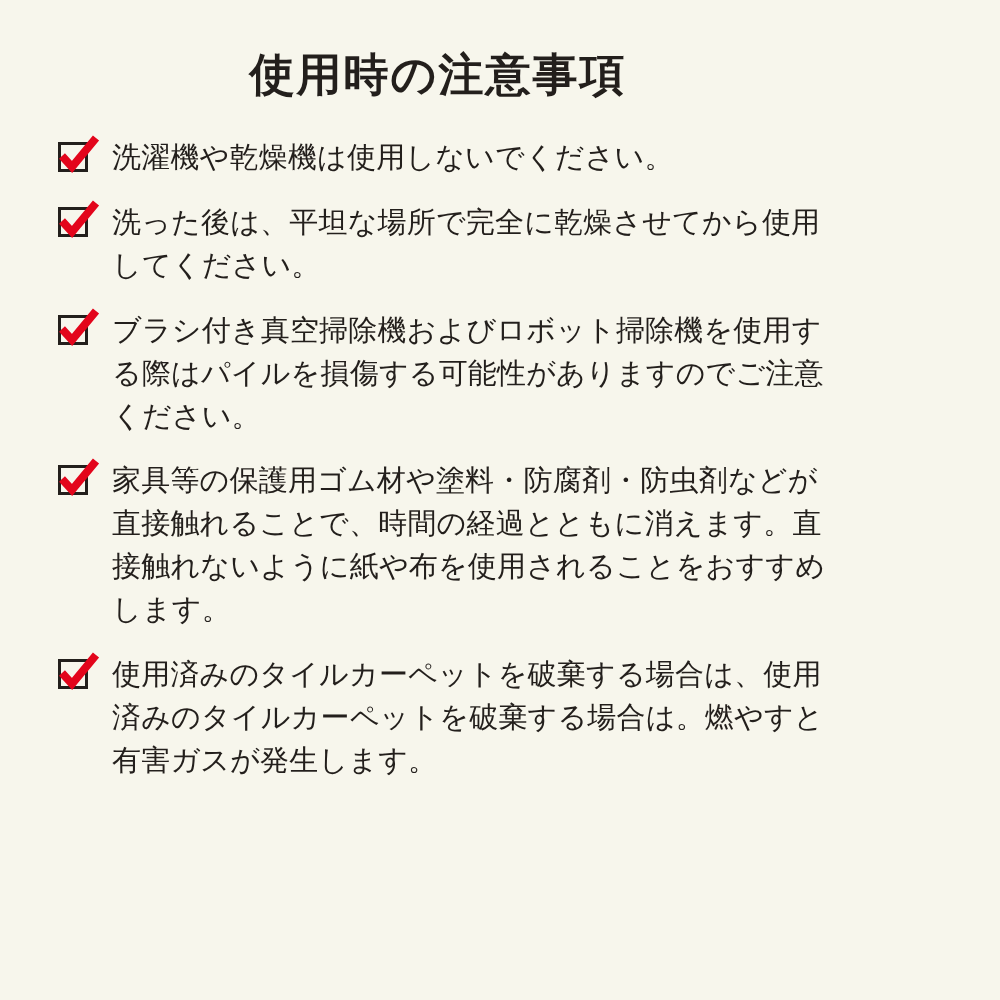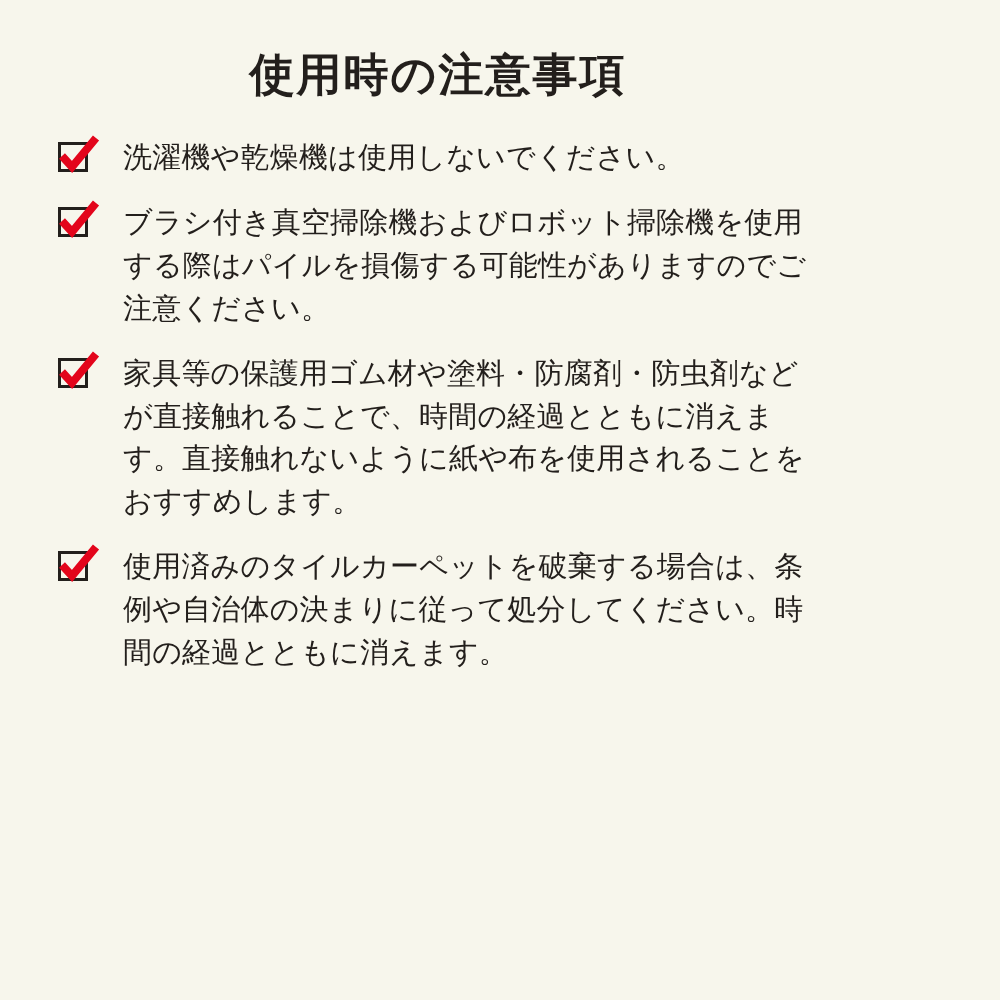--- a/index.html
+++ b/index.html
@@ -33,21 +33,21 @@
   }
   .list {
     display: flex;
     flex-direction: column;
     gap: 22px;
     padding-left: 10px;
   }
   .item {
     display: flex;
     align-items: flex-start;
-    gap: 31px;
+    gap: 20px;
   }
   .checkbox {
     flex: 0 0 auto;
     width: 34px;
     height: 34px;
     margin-top: 6px;
     position: relative;
   }
   .checkbox .box {
     position: absolute;
@@ -87,20 +87,29 @@
     <div class="item">
       <span class="checkbox">
         <span class="box"></span>
         <svg viewBox="0 0 44 44" aria-hidden="true">
           <path d="M6 22 L16 33 L40 4" fill="none" stroke="#e3051b" stroke-width="8" stroke-linecap="butt" stroke-linejoin="miter"></path>
         </svg>
       </span>
       <span class="item-text">洗濯機や乾燥機は使用しないでください。</span>
     </div>
 
+    <div class="item">
+      <span class="checkbox">
+        <span class="box"></span>
+        <svg viewBox="0 0 44 44" aria-hidden="true">
+          <path d="M6 22 L16 33 L40 4" fill="none" stroke="#e3051b" stroke-width="8" stroke-linecap="butt" stroke-linejoin="miter"></path>
+        </svg>
+      </span>
+      <span class="item-text">洗った後は、平坦な場所で完全に乾燥させてから使用してください。</span>
+    </div>
 
     <div class="item">
       <span class="checkbox">
         <span class="box"></span>
         <svg viewBox="0 0 44 44" aria-hidden="true">
           <path d="M6 22 L16 33 L40 4" fill="none" stroke="#e3051b" stroke-width="8" stroke-linecap="butt" stroke-linejoin="miter"></path>
         </svg>
       </span>
       <span class="item-text">ブラシ付き真空掃除機およびロボット掃除機を使用する際はパイルを損傷する可能性がありますのでご注意ください。</span>
     </div>
@@ -116,17 +125,17 @@
     </div>
 
 
     <div class="item">
       <span class="checkbox">
         <span class="box"></span>
         <svg viewBox="0 0 44 44" aria-hidden="true">
           <path d="M6 22 L16 33 L40 4" fill="none" stroke="#e3051b" stroke-width="8" stroke-linecap="butt" stroke-linejoin="miter"></path>
         </svg>
       </span>
-      <span class="item-text">使用済みのタイルカーペットを破棄する場合は、条例や自治体の決まりに従って処分してください。時間の経過とともに消えます。</span>
+      <span class="item-text">使用済みのタイルカーペットを破棄する場合は、使用済みのタイルカーペットを破棄する場合は。燃やすと有害ガスが発生します。</span>
     </div>
 
   </div>
 </div>
 
 </body></html>

